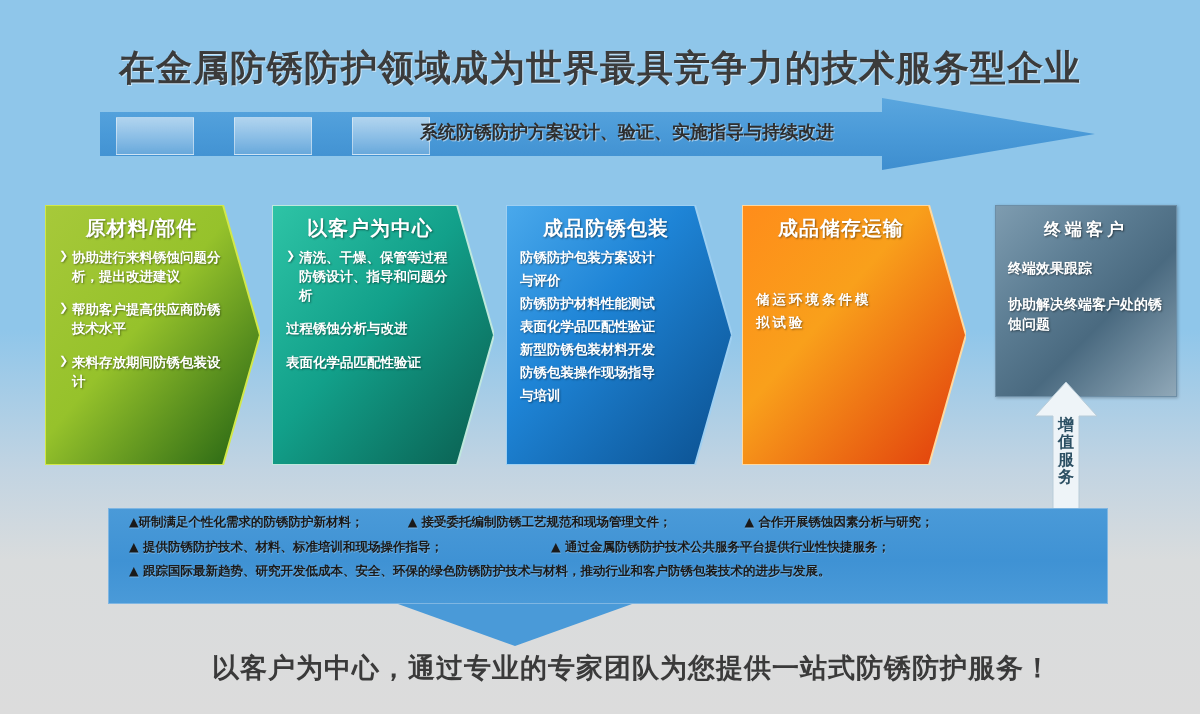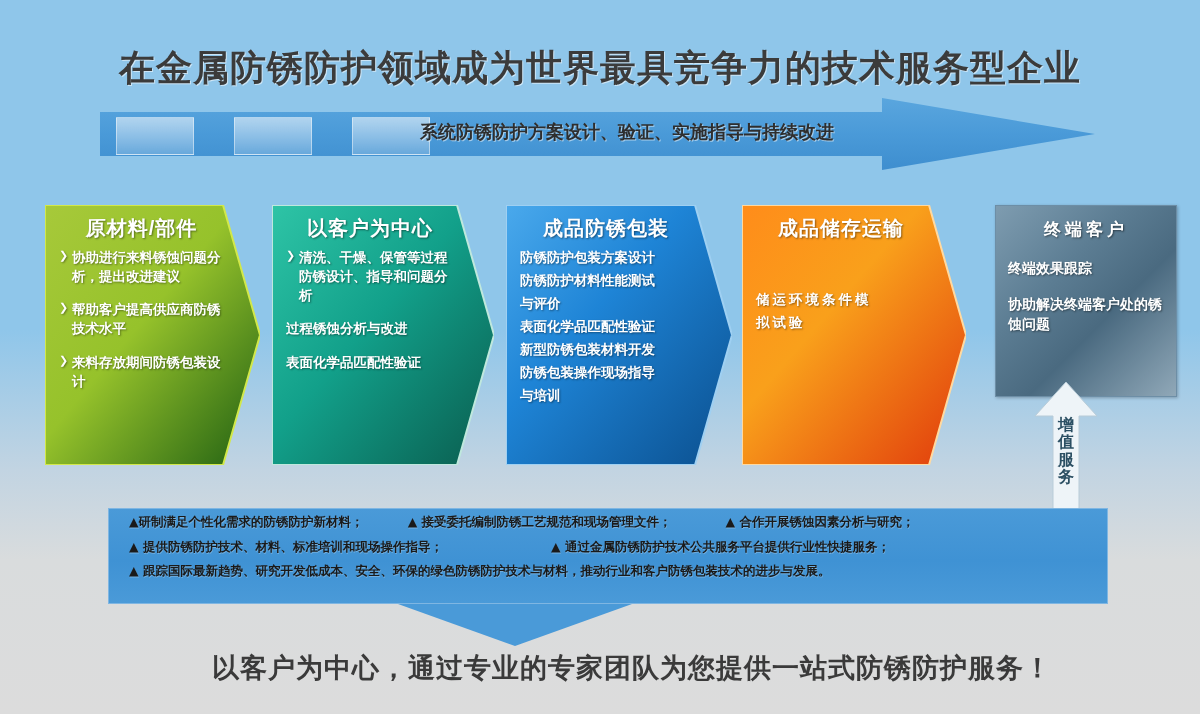--- a/index.html
+++ b/index.html
@@ -118,21 +118,21 @@
   #svcbanner .row{
     color:#1a1a1a;font-size:12.5px;font-weight:bold;white-space:nowrap;
     font-family:"DejaVu Serif","Liberation Serif",serif;
     text-shadow:0.5px 0.5px 0 rgba(255,255,255,.25);
     line-height:1.0;margin-bottom:12px;
     display:flex;
   }
   #svcbanner .row .itm{display:inline-block;}
   #r1 .itm:nth-child(1){margin-left:6px;}
   #r1 .itm:nth-child(2){margin-left:44px;}
-  #r1 .itm:nth-child(3){margin-left:54px;}
+  #r1 .itm:nth-child(3){margin-left:73px;}
   #r2 .itm:nth-child(1){margin-left:6px;}
   #r2 .itm:nth-child(2){margin-left:108px;}
   #r3 .itm:nth-child(1){margin-left:6px;}
   #downtri{
     position:absolute;left:398px;top:604px;width:234px;height:42px;
   }
 
   
   #footer{
     position:absolute;left:0;top:650px;width:1200px;text-align:center;
@@ -216,22 +216,22 @@
           <stop offset="40%" stop-color="#1e84d6"></stop>
           <stop offset="100%" stop-color="#0b4f8e"></stop>
         </linearGradient>
       </defs>
       <polygon points="0,0 189,0 226,130 189,260 0,260" fill="url(#g3)" stroke="#9fd0f2" stroke-width="2"></polygon>
     </svg>
     <div class="body">
       <h3>成品防锈包装</h3>
       <ul>
         <li>防锈防护包装方案设计</li>
+        <li>与评价</li>
         <li>防锈防护材料性能测试</li>
-        <li>与评价</li>
         <li>表面化学品匹配性验证</li>
         <li>新型防锈包装材料开发</li>
         <li>防锈包装操作现场指导</li>
         <li>与培训</li>
       </ul>
     </div>
   </div>
 
   <div class="chev" id="chev4">
     <svg class="shape" width="224" height="260" viewBox="0 0 224 260" preserveAspectRatio="none">

